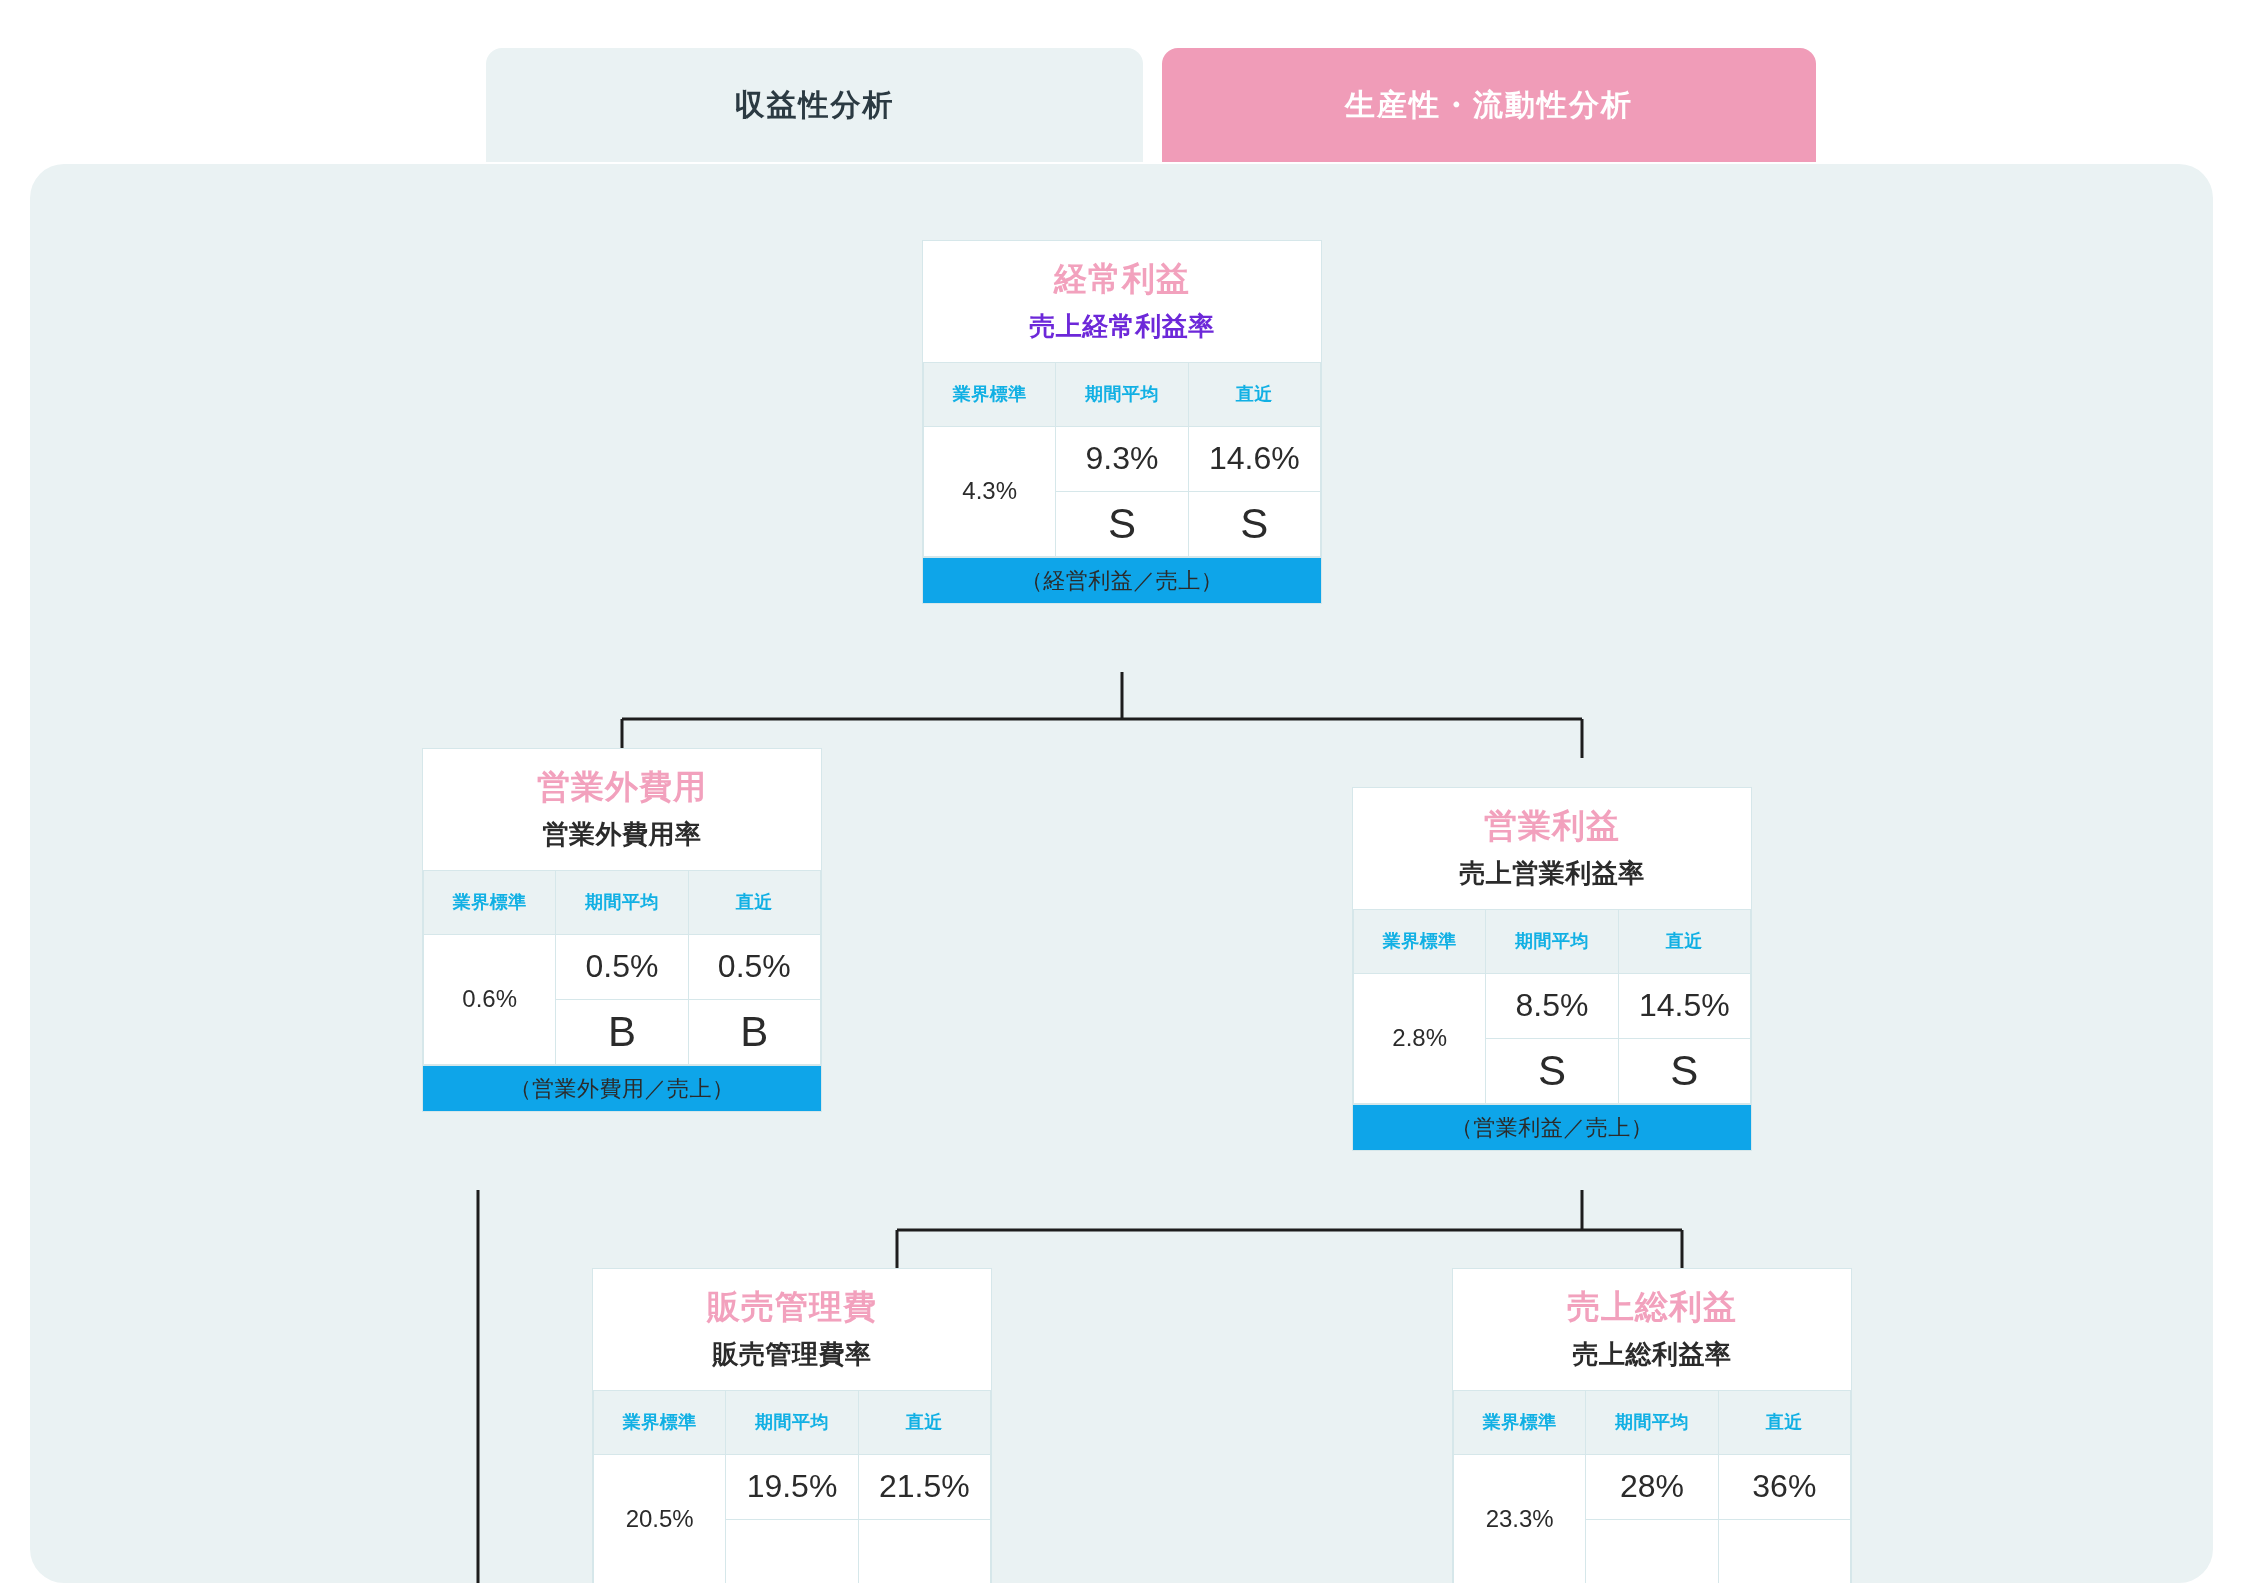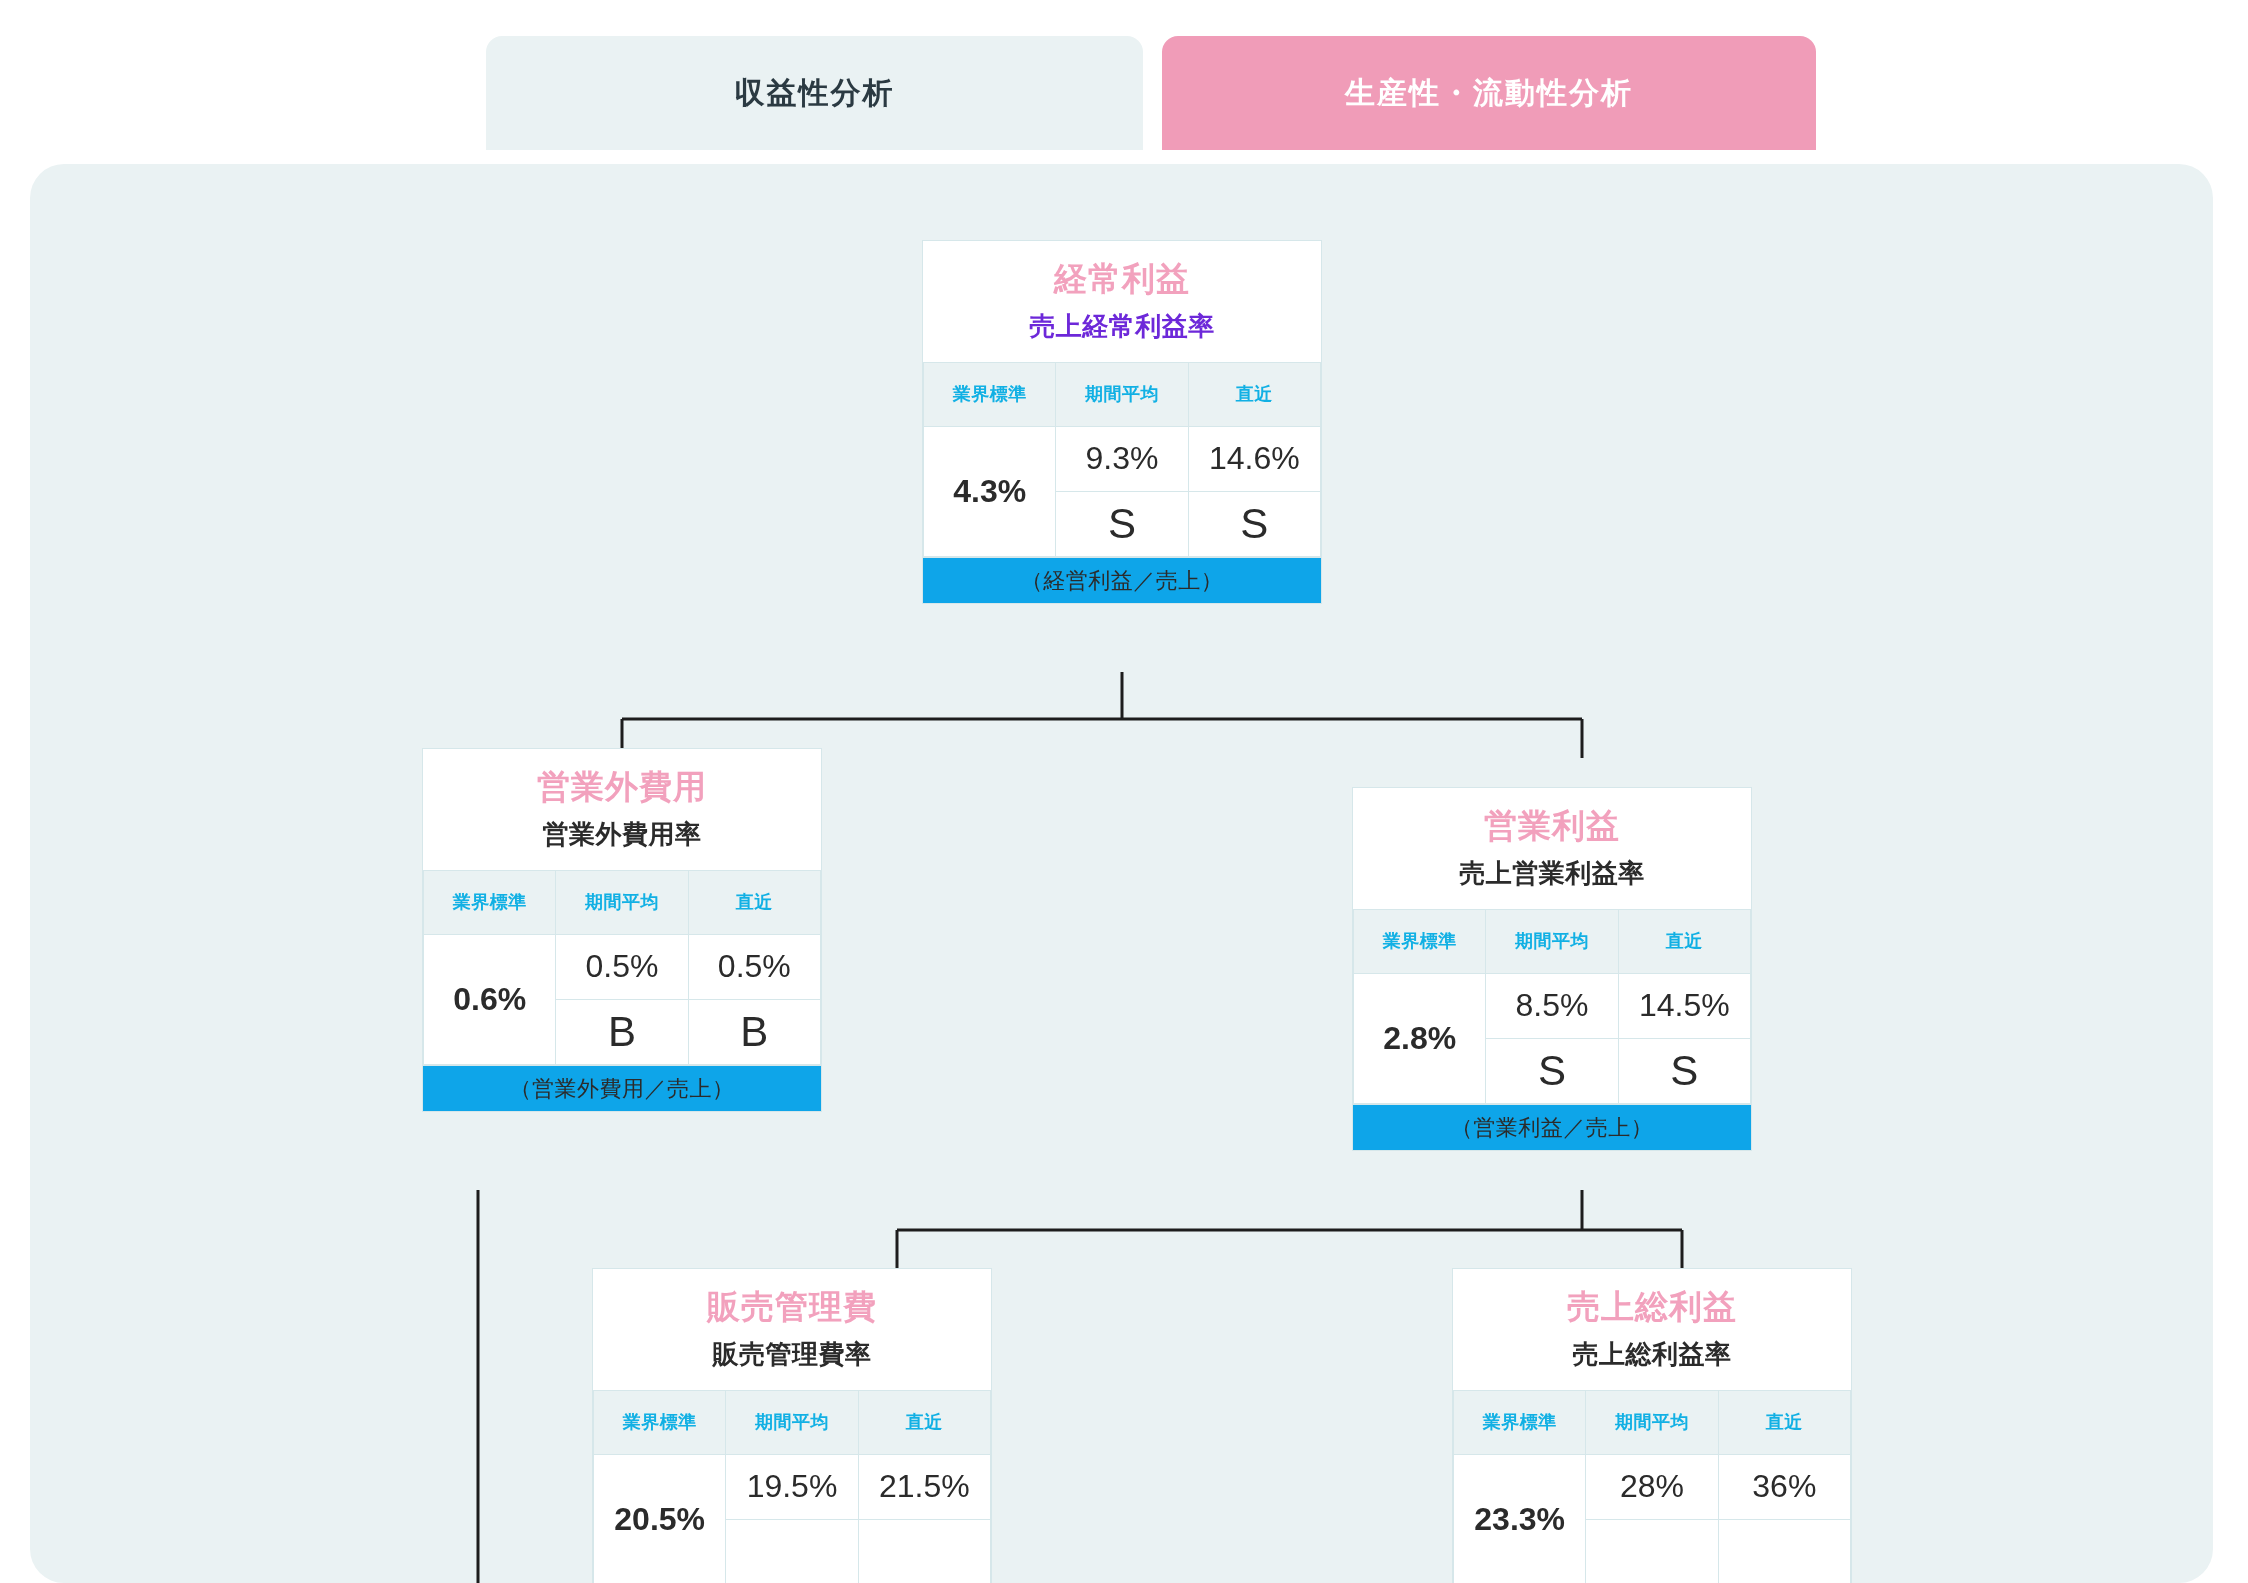--- a/index.html
+++ b/index.html
@@ -14,21 +14,21 @@
     position: relative;
     overflow: hidden;
     font-family: "Liberation Sans", "DejaVu Sans", sans-serif;
     -webkit-font-smoothing: antialiased;
   }
 
   
   .tabs {
     position: absolute;
     left: 0;
-    top: 0;
+    top: 12px;
     width: 2248px;
     height: 170px;
     text-align: center;
   }
   .tab {
     position: absolute;
     top: 36px;
     height: 114px;
     border-radius: 16px 16px 0 0;
     display: flex;
@@ -122,23 +122,23 @@
   }
   table.metrics th {
     background: #eaf2f3;
     color: #11b0e4;
     font-size: 18px;
     font-weight: 700;
     height: 61px;
     letter-spacing: 0.5px;
   }
   td.val-std {
-    font-size: 32px;
+    font-size: 24px;
     color: #2b2b2b;
-    font-weight: 700;
+    font-weight: 400;
   }
   td.val-num {
     font-size: 32px;
     color: #2b2b2b;
     height: 62px;
     font-weight: 400;
   }
   td.val-grade {
     font-size: 42px;
     color: #2b2b2b;

